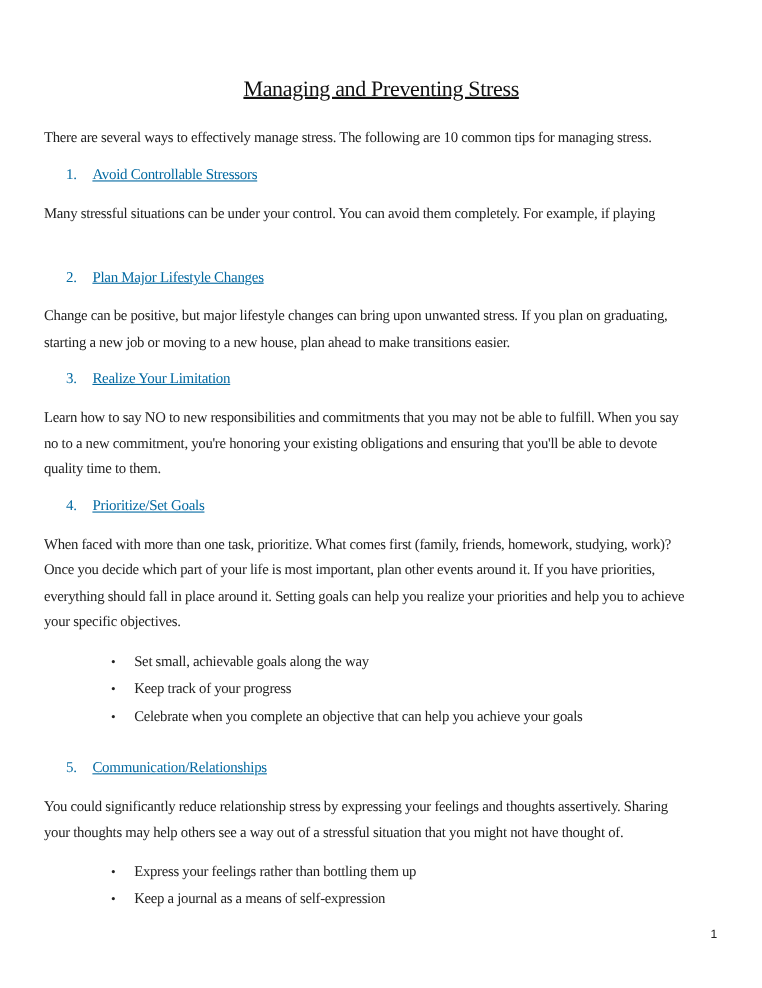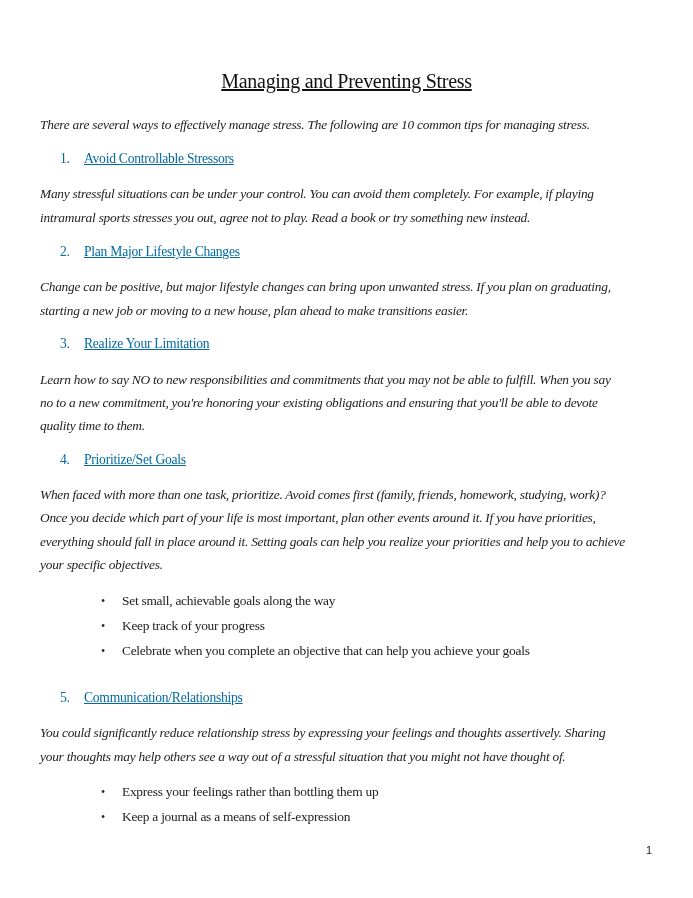--- a/index.html
+++ b/index.html
@@ -9,21 +9,20 @@
     }
     .page { position: absolute; left: 0; top: 16px; width: 693px; height: 898px; padding-left: 38px; }
     .title {
       position: absolute; left: 0; width: 693px; top: 54px; text-align: center;
       font-size: 20px; font-weight: normal; text-decoration: underline; letter-spacing: -0.3px;
       margin: 0; color: #111;
     }
     .line {
       position: absolute; left: 40px; font-size: 13.4px; white-space: nowrap; letter-spacing: -0.25px;
       color: #222;
-      font-style: italic;
     }
     .heading {
       position: absolute; left: 60px; font-size: 13.6px; white-space: nowrap; letter-spacing: -0.25px; color: #0369a1;
     }
     .heading .num { display: inline-block; width: 22px; }
     .heading .htext { text-decoration: underline; padding-left: 2px; }
     .bullet {
       position: absolute; left: 60px; font-size: 13.4px; white-space: nowrap; letter-spacing: -0.25px; color: #222; margin-left: 41px;
     }
     .bullet .dot { display: inline-block; width: 21px; font-size: 12px; }
@@ -36,39 +35,38 @@
 
 <div class="page">
   <h1 class="title">Managing and Preventing Stress</h1>
 
   <div class="line" style="top:101px">There are several ways to effectively manage stress.  The following are 10 common tips for managing stress.</div>
 
   <div class="heading" style="top:135px">
     <span class="num">1.</span><span class="htext">Avoid Controllable Stressors</span>
   </div>
   <div class="line" style="top:170px">Many stressful situations can be under your control.  You can avoid them completely.  For example, if playing</div>
-  <div class="line" style="top:194px">intramural sports stresses you out, agree not to play.  Read a book or try something new instead.</div>
 
   <div class="heading" style="top:228px">
     <span class="num">2.</span><span class="htext">Plan Major Lifestyle Changes</span>
   </div>
   <div class="line" style="top:263px">Change can be positive, but major lifestyle changes can bring upon unwanted stress.  If you plan on graduating,</div>
   <div class="line" style="top:287px">starting a new job or moving to a new house, plan ahead to make transitions easier.</div>
 
   <div class="heading" style="top:320px">
     <span class="num">3.</span><span class="htext">Realize Your Limitation</span>
   </div>
   <div class="line" style="top:356px">Learn how to say NO to new responsibilities and commitments that you may not be able to fulfill.  When you say</div>
   <div class="line" style="top:379px">no to a new commitment, you're honoring your existing obligations and ensuring that you'll be able to devote</div>
   <div class="line" style="top:402px">quality time to them.</div>
 
   <div class="heading" style="top:436px">
     <span class="num">4.</span><span class="htext">Prioritize/Set Goals</span>
   </div>
-  <div class="line" style="top:471px">When faced with more than one task, prioritize.  Avoid comes first (family, friends, homework, studying, work)?</div>
+  <div class="line" style="top:471px">When faced with more than one task, prioritize.  What comes first (family, friends, homework, studying, work)?</div>
   <div class="line" style="top:494px">Once you decide which part of your life is most important, plan other events around it.  If you have priorities,</div>
   <div class="line" style="top:518px">everything should fall in place around it.  Setting goals can help you realize your priorities and help you to achieve</div>
   <div class="line" style="top:541px">your specific objectives.</div>
 
   <div class="bullet" style="top:577px">
     <span class="dot">•</span><span>Set small, achievable goals along the way</span>
   </div>
   <div class="bullet" style="top:602px">
     <span class="dot">•</span><span>Keep track of your progress</span>
   </div>

